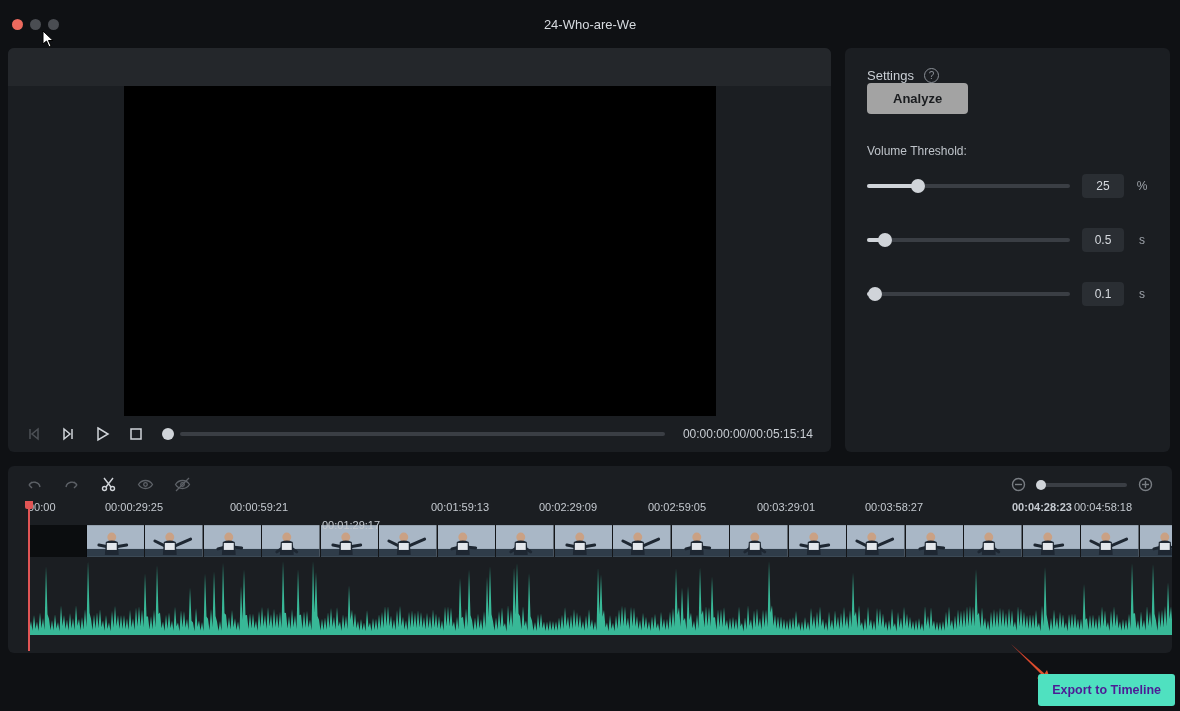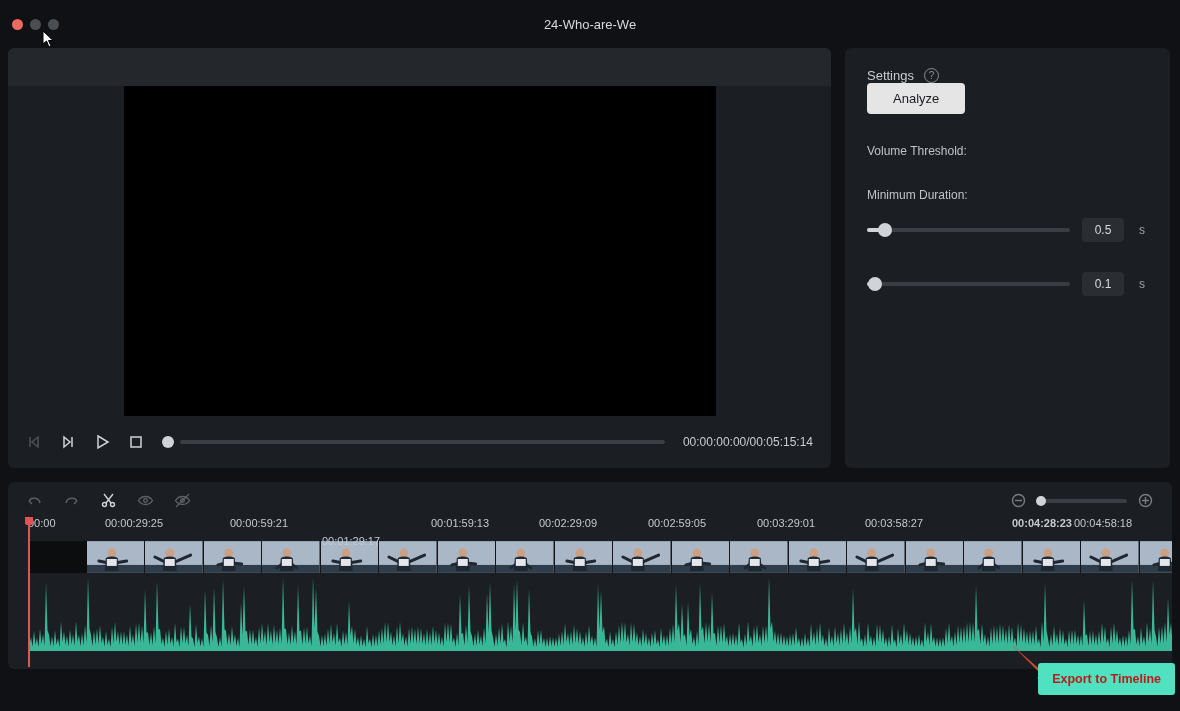--- a/index.html
+++ b/index.html
@@ -12,32 +12,32 @@
   .title { position: absolute; left: 50%; transform: translateX(-50%); font-size: 13px; color: #d6dadf; }
   .cursor { position: absolute; top: 30px; left: 42px; pointer-events: none; }
   .cursor svg { width: 14px; height: 18px; }
 
   .main { display: flex; gap: 14px; padding: 0 8px; }
   .left-pane { width: 823px; }
   .preview-card { background: #1b1e22; border-radius: 6px; padding: 0; overflow: hidden; }
   .preview-top { height: 38px; background: #24272b; }
   .video { height: 330px; background: #1b1e22; display: flex; justify-content: center; }
   .video-inner { width: 592px; height: 100%; background: #000; }
-  .controls { height: 52px; display: flex; align-items: center; padding: 0 18px; gap: 18px; }
+  .controls { height: 36px; display: flex; align-items: center; padding: 0 18px; gap: 18px; }
   .ctl-icon { width: 16px; height: 16px; display: inline-flex; align-items: center; justify-content: center; }
   .ctl-icon svg { width: 100%; height: 100%; }
   .scrub { flex: 1; display: flex; align-items: center; }
   .scrub-track { flex: 1; height: 4px; background: #3a3e44; border-radius: 2px; position: relative; margin-left: 6px; }
   .scrub-knob { position: absolute; left: 0; top: 50%; transform: translate(-50%,-50%); width: 12px; height: 12px; border-radius: 50%; background: #d0d4d9; }
   .timecode { font-size: 12px; color: #c9ced4; font-variant-numeric: tabular-nums; }
 
   .right-pane { width: 325px; background: #1b1e22; border-radius: 6px; padding: 20px 22px; }
   .settings-head { display: flex; align-items: center; gap: 10px; color: #c9ced4; font-size: 13px; }
   .help-ico { width: 15px; height: 15px; border: 1.2px solid #8a8f96; border-radius: 50%; display: inline-flex; align-items: center; justify-content: center; font-size: 10px; color: #8a8f96; }
-  .analyze-btn { background: #e5e5e5; color: #1a1c1f; font-weight: 400; font-size: 13px; border: none; border-radius: 4px; padding: 8px 26px; cursor: pointer; margin-bottom: 30px; }
+  .analyze-btn { background: #a3a3a3; color: #1a1c1f; font-weight: 700; font-size: 13px; border: none; border-radius: 4px; padding: 8px 26px; cursor: pointer; margin-bottom: 30px; }
   .param { margin-bottom: 30px; }
   .param-label { font-size: 12px; color: #bfc4ca; margin-bottom: 16px; display: block; }
   .param-row { display: flex; align-items: center; gap: 12px; }
   .slider { flex: 1; height: 4px; background: #3a3e44; border-radius: 2px; position: relative; cursor: pointer; }
   .slider-fill { position: absolute; left: 0; top: 0; bottom: 0; background: #d0d4d9; border-radius: 2px; }
   .slider-knob { position: absolute; top: 50%; transform: translate(-50%,-50%); width: 14px; height: 14px; border-radius: 50%; background: #d0d4d9; }
   .valbox { width: 42px; height: 24px; background: #2a2e33; border-radius: 4px; display: flex; align-items: center; justify-content: center; font-size: 12px; color: #d6dadf; }
   .unit { font-size: 12px; color: #9ea3aa; width: 12px; text-align: center; }
 
   .timeline-card { margin: 14px 8px 0 8px; background: #1b1e22; border-radius: 6px; padding: 10px 0 2px 0; width: 1164px; }
@@ -55,21 +55,21 @@
   .playhead::before { content: ""; position: absolute; top: -2px; left: -3px; width: 8px; height: 10px; background: #e15555; border-radius: 2px; }
   .ruler { height: 20px; position: relative; margin-bottom: 4px; }
   .ruler-tick { position: absolute; top: 0; font-size: 11px; color: #c5cad0; white-space: nowrap; }
   .thumbs { display: flex; height: 32px; margin-left: 20px; }
   .thumb { flex: 0 0 58.5px; height: 32px; display: flex; align-items: flex-end; border-right: 1px solid rgba(0,0,0,.25); }
   .thumb:first-child { background: #0b0d0f; }
   .thumb svg { width: 100%; height: 100%; }
   .wave { height: 78px; margin-left: 20px; position: relative; }
   .wave svg { width: 1150px; height: 78px; display: block; }
 
-  .export-btn { position: absolute; right: 5px; bottom: 16px; background: #4fe1c0; color: #b91c1c; font-weight: 700; font-size: 12.5px; border: none; border-radius: 3px; padding: 9px 14px; cursor: pointer; }
+  .export-btn { position: absolute; right: 5px; bottom: 5px; background: #4fe1c0; color: #4c1d95; font-weight: 700; font-size: 12.5px; border: none; border-radius: 3px; padding: 9px 14px; cursor: pointer; }
   .arrow-anno { position: absolute; right: 120px; bottom: 14px; pointer-events: none; }
   .arrow-anno svg { width: 55px; height: 55px; }
 </style>
 </head>
 <body>
 
 <div class="titlebar">
   <div class="traffic">
     <div class="dot red"></div>
     <div class="dot gray"></div>
@@ -123,24 +123,31 @@
 
   <div class="right-pane">
     <div class="settings-head">
       <span>Settings</span>
       <span class="help-ico">?</span>
     </div>
     <button class="analyze-btn">Analyze</button>
 
     <div class="param">
       <span class="param-label">Volume Threshold:</span>
+      <div class="param-row">
+        <div class="slider">
+          <div class="slider-fill" style="width:25%"></div>
+          <div class="slider-knob" style="left:25%"></div>
+        </div>
+        <div class="valbox">25</div>
+        <span class="unit">%</span>
+      </div>
     </div>
 
     <div class="param">
-      <span class="param-label">Minimum Duration:</span>
       <div class="param-row">
         <div class="slider">
           <div class="slider-fill" style="width:9%"></div>
           <div class="slider-knob" style="left:9%"></div>
         </div>
         <div class="valbox">0.5</div>
         <span class="unit">s</span>
       </div>
     </div>
 

